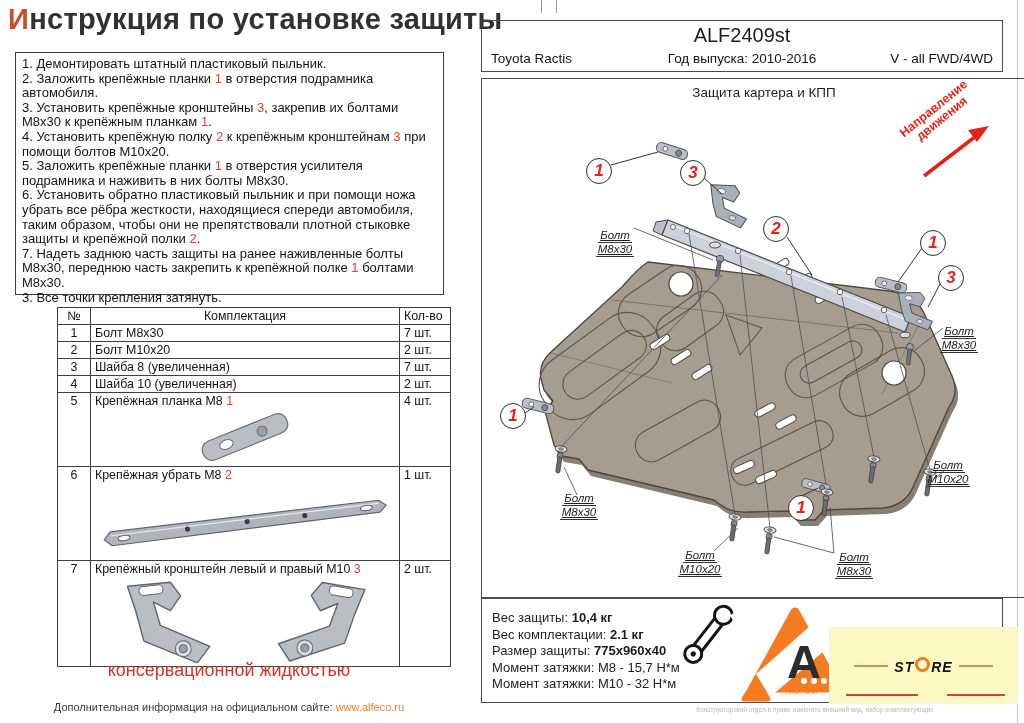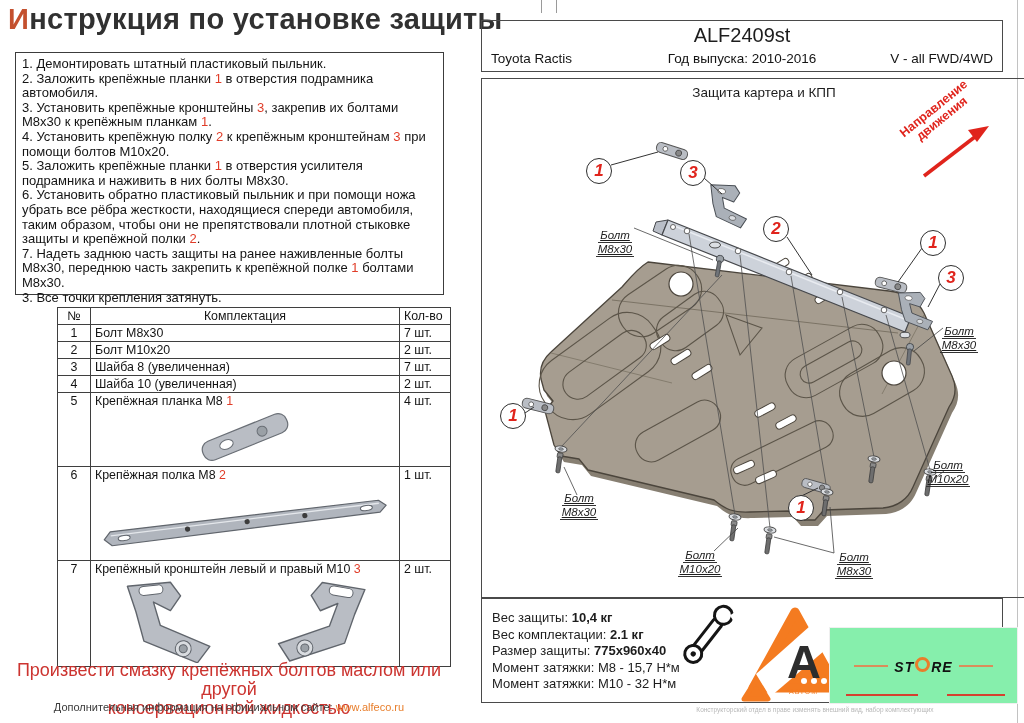--- a/index.html
+++ b/index.html
@@ -44,21 +44,21 @@
   .bolt-label span{display:inline-block;border-bottom:1px solid #333;padding:0 2px;text-decoration:underline;}
 
   .info-box{position:absolute;left:481px;top:598px;width:522px;height:105px;box-sizing:border-box;border:1.4px solid #4a4a4a;}
   .specs{position:absolute;left:10px;top:11px;font-size:13px;line-height:16.5px;color:#1d1d1d;}
   .spec-line b{font-weight:bold;margin-top:16px;}
   .wrench{position:absolute;left:196px;top:0px;}
   .alfeco-logo{position:absolute;left:740px;top:604px;z-index:2;}
   .alfeco-letter{position:absolute;left:787px;top:634px;font-size:47px;font-weight:bold;color:#2d2d2d;z-index:2;}
   .alfeco-sub{position:absolute;left:789px;top:688px;font-size:7px;color:#f47b20;letter-spacing:1px;z-index:2;}
 
-  .pb-card{position:absolute;left:829px;top:627px;width:187px;height:75px;background:#86efac;z-index:5;
+  .pb-card{position:absolute;left:829px;top:627px;width:187px;height:75px;background:#fef9c3;z-index:5;
            display:flex;flex-direction:column;align-items:center;justify-content:center;border:1px solid #efefef;}
   .pb-store-row{display:flex;align-items:center;gap:6px;height:15px;}
   .pb-store{font-weight:bold;font-style:italic;font-size:14px;letter-spacing:1px;color:#111;}
   .pb-line{width:34px;height:2px;background:#d98d5a;}
   .pb-o{display:inline-block;width:9px;height:9px;border:3px solid #e87e2b;border-radius:50%;margin:0 1px;}
   .pb-brand{font-size:33px;font-weight:bold;font-style:italic;letter-spacing:-1px;line-height:30px;color:#161616;margin-top:1px;}
   .pb-red{color:#d93a30;}
   .pb-ul-left{position:absolute;left:16px;bottom:7px;width:72px;height:2px;background:#d5402f;}
   .pb-ul-right{position:absolute;right:12px;bottom:7px;width:58px;height:2px;background:#d5402f;}
   .disclaimer{position:absolute;left:620px;top:706px;width:390px;font-size:6.5px;color:#b8b8b8;text-align:center;z-index:1;}
@@ -119,21 +119,21 @@
               <g transform="translate(75,26) rotate(-22)">
                 <rect x="-45" y="-10" width="90" height="20" rx="9" fill="#b9bdc4" stroke="#6a6f76" stroke-width="1.2"></rect>
                 <ellipse cx="-20" cy="0" rx="7" ry="4.5" fill="#fff" stroke="#6a6f76"></ellipse>
                 <circle cx="18" cy="1" r="5" fill="#9aa0a6" stroke="#6a6f76"></circle>
               </g>
             </svg></td>
           <td class="col-qty">4 шт.</td>
         </tr>
         <tr>
           <td class="col-num">6</td>
-          <td class="col-name"><span>Крепёжная полка М8 </span><span class="red">2</span><svg class="part-img" width="290" height="72" viewBox="0 0 290 72">
+          <td class="col-name"><span>Крепёжная убрать М8 </span><span class="red">2</span><svg class="part-img" width="290" height="72" viewBox="0 0 290 72">
               <g transform="translate(145,36) rotate(-8)">
                 <path d="M-135,-8 L135,-2 L142,4 L135,10 L-135,6 L-142,-1 Z" fill="#b0b5bd" stroke="#60656c" stroke-width="1.2" stroke-linejoin="round"></path>
                 <path d="M-135,-4 L135,1" stroke="#e4e7eb" stroke-width="1.4" fill="none"></path>
                 <ellipse cx="-122" cy="0" rx="6" ry="2.6" fill="#fff" stroke="#60656c"></ellipse>
                 <circle cx="-58" cy="0" r="2.6" fill="#3c3c3c"></circle>
                 <circle cx="2" cy="1" r="2.6" fill="#3c3c3c"></circle>
                 <circle cx="60" cy="3" r="2.6" fill="#3c3c3c"></circle>
                 <ellipse cx="122" cy="4" rx="6" ry="2.6" fill="#fff" stroke="#60656c"></ellipse>
               </g>
             </svg></td>
@@ -154,21 +154,20 @@
                 <circle cx="14" cy="26" r="8" fill="#d9dce0" stroke="#60656c"></circle>
                 <circle cx="14" cy="26" r="4" fill="#9aa0a6" stroke="#60656c"></circle>
               </g>
             </svg></td>
           <td class="col-qty">2 шт.</td>
         </tr>
       </tbody>
   </table>
 
   <div class="warning">
-    <div>Произвести смазку крепёжных болтов маслом или другой</div>
     <div>консервационной жидкостью</div>
   </div>
   <div class="left-footer"><span>Дополнительная информация на официальном сайте: </span><a href="#">www.alfeco.ru</a></div>
 
   <div class="hdr-box">
     <div class="hdr-title">ALF2409st</div>
     <div class="hdr-vehicle">Toyota Ractis</div>
     <div class="hdr-years">Год выпуска: 2010-2016</div>
     <div class="hdr-variant">V - all FWD/4WD</div>
   </div>

